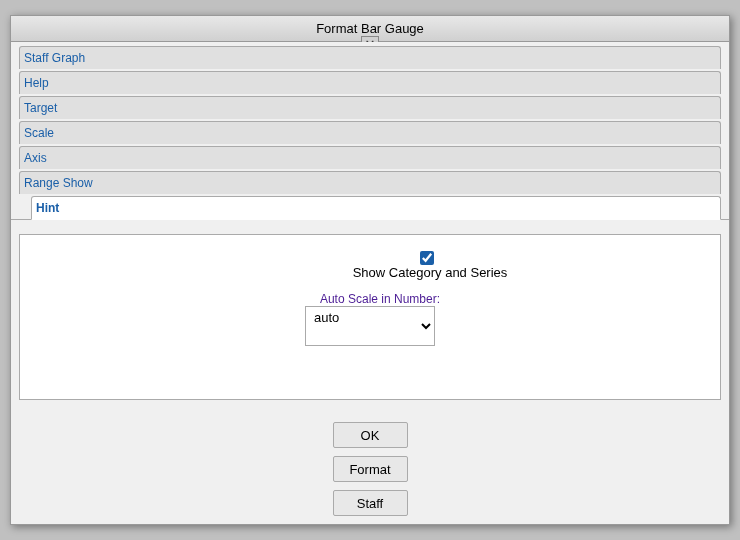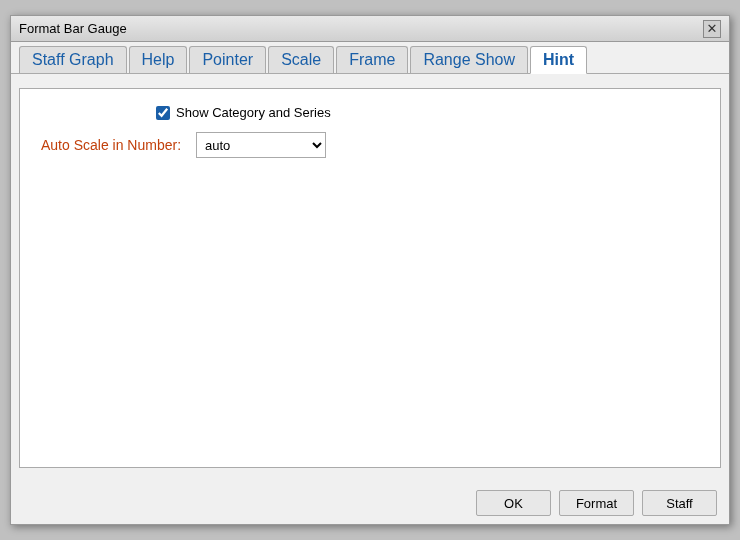--- a/index.html
+++ b/index.html
@@ -1,20 +1,21 @@
 <!DOCTYPE html>
 <html><head>
   <meta charset="utf-8">
   <style>
     * {
       box-sizing: border-box;
       margin: 0;
       padding: 0;
       font-family: Arial, sans-serif;
       font-size: 13px;
+      flex-direction: column;
     }
 
     body {
       background: #c0c0c0;
       display: flex;
       justify-content: center;
       align-items: center;
       width: 740px;
       height: 540px;
       overflow: hidden;
@@ -61,39 +62,40 @@
 
     .tab-bar {
       display: flex;
       background: #f0f0f0;
       border-bottom: 1px solid #aaa;
       padding: 4px 8px 0 8px;
       gap: 2px;
     }
 
     .tab {
-      padding: 4px 12px;
+      padding: 4px 4px;
       border: 1px solid #aaa;
       border-bottom: none;
       background: #e0e0e0;
       cursor: pointer;
       color: #1a5fa8;
-      font-size: 16px;
+      font-size: 12px;
       border-radius: 3px 3px 0 0;
       white-space: nowrap;
     }
 
     .tab.active {
       background: #ffffff;
       border-bottom: 1px solid #ffffff;
       color: #1a5fa8;
       font-weight: bold;
       position: relative;
       z-index: 1;
       margin-bottom: -1px;
+      margin-left: 12px;
     }
 
     .content-area {
       flex: 1;
       background: #ffffff;
       border: 1px solid #aaa;
       margin: 14px 8px;
       padding: 16px;
     }
 
@@ -116,34 +118,34 @@
       font-size: 13px;
     }
 
     .form-row {
       display: flex;
       align-items: center;
       margin-bottom: 10px;
     }
 
     .form-label {
-      color: #c2410c;
+      color: #4c1d95;
       width: 160px;
-      text-align: center;
+      text-align: right;
       padding-right: 10px;
-      font-size: 14px;
+      font-size: 12px;
     }
 
     .form-select {
       width: 130px;
       padding: 2px 4px;
       border: 1px solid #aaa;
       background: white;
       font-size: 13px;
-      height: 26px;
+      height: 40px;
       cursor: pointer;
     }
 
     .footer {
       display: flex;
       justify-content: flex-end;
       padding: 8px 12px;
       gap: 8px;
       align-items: center;
     }
@@ -166,23 +168,23 @@
   <div class="title-bar">
     <span class="title-bar-text">Format Bar Gauge</span>
     <div class="close-btn">
       <span>✕</span>
     </div>
   </div>
 
   <div class="tab-bar">
     <div class="tab">Staff Graph</div>
     <div class="tab">Help</div>
-    <div class="tab">Pointer</div>
+    <div class="tab">Target</div>
     <div class="tab">Scale</div>
-    <div class="tab">Frame</div>
+    <div class="tab">Axis</div>
     <div class="tab">Range Show</div>
     <div class="tab active">Hint</div>
   </div>
 
   <div class="content-area">
     <div class="checkbox-row">
       <input type="checkbox" id="showCategorySeries" checked="" style="">
       <label class="checkbox-label" for="showCategorySeries">Show Category and Series</label>
     </div>
 

